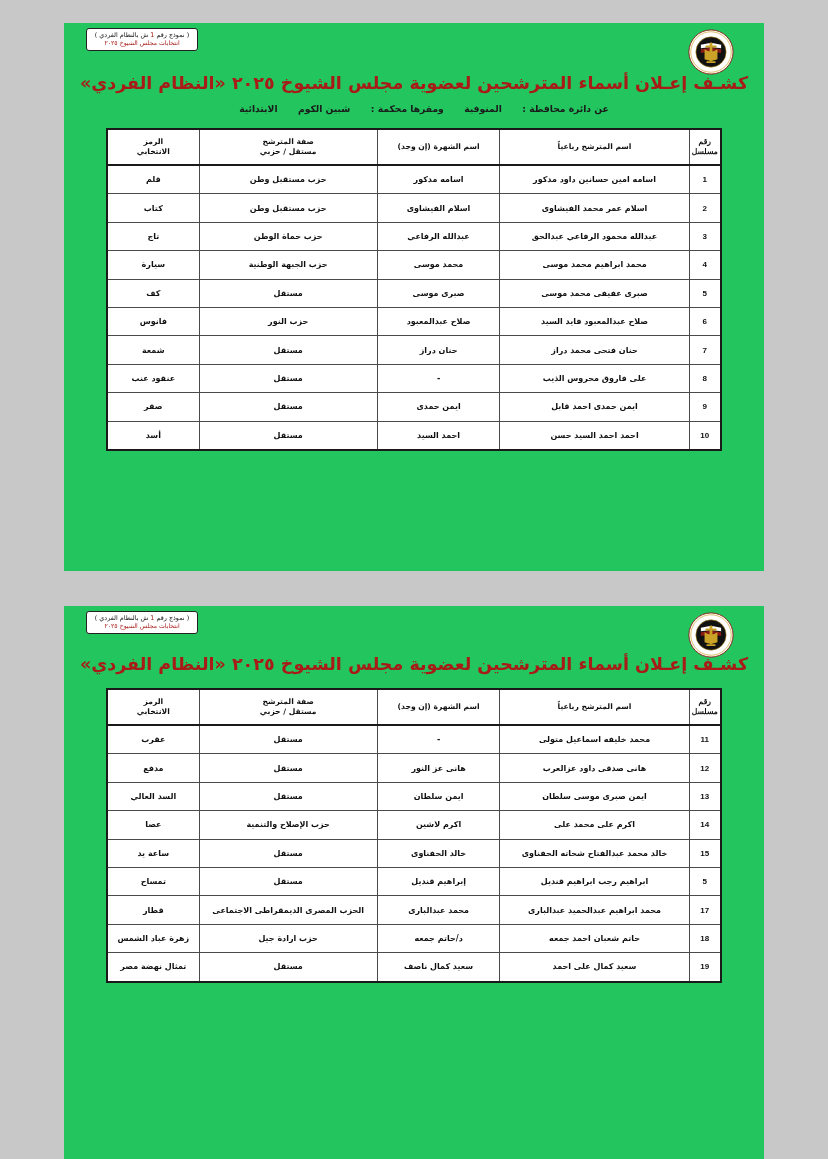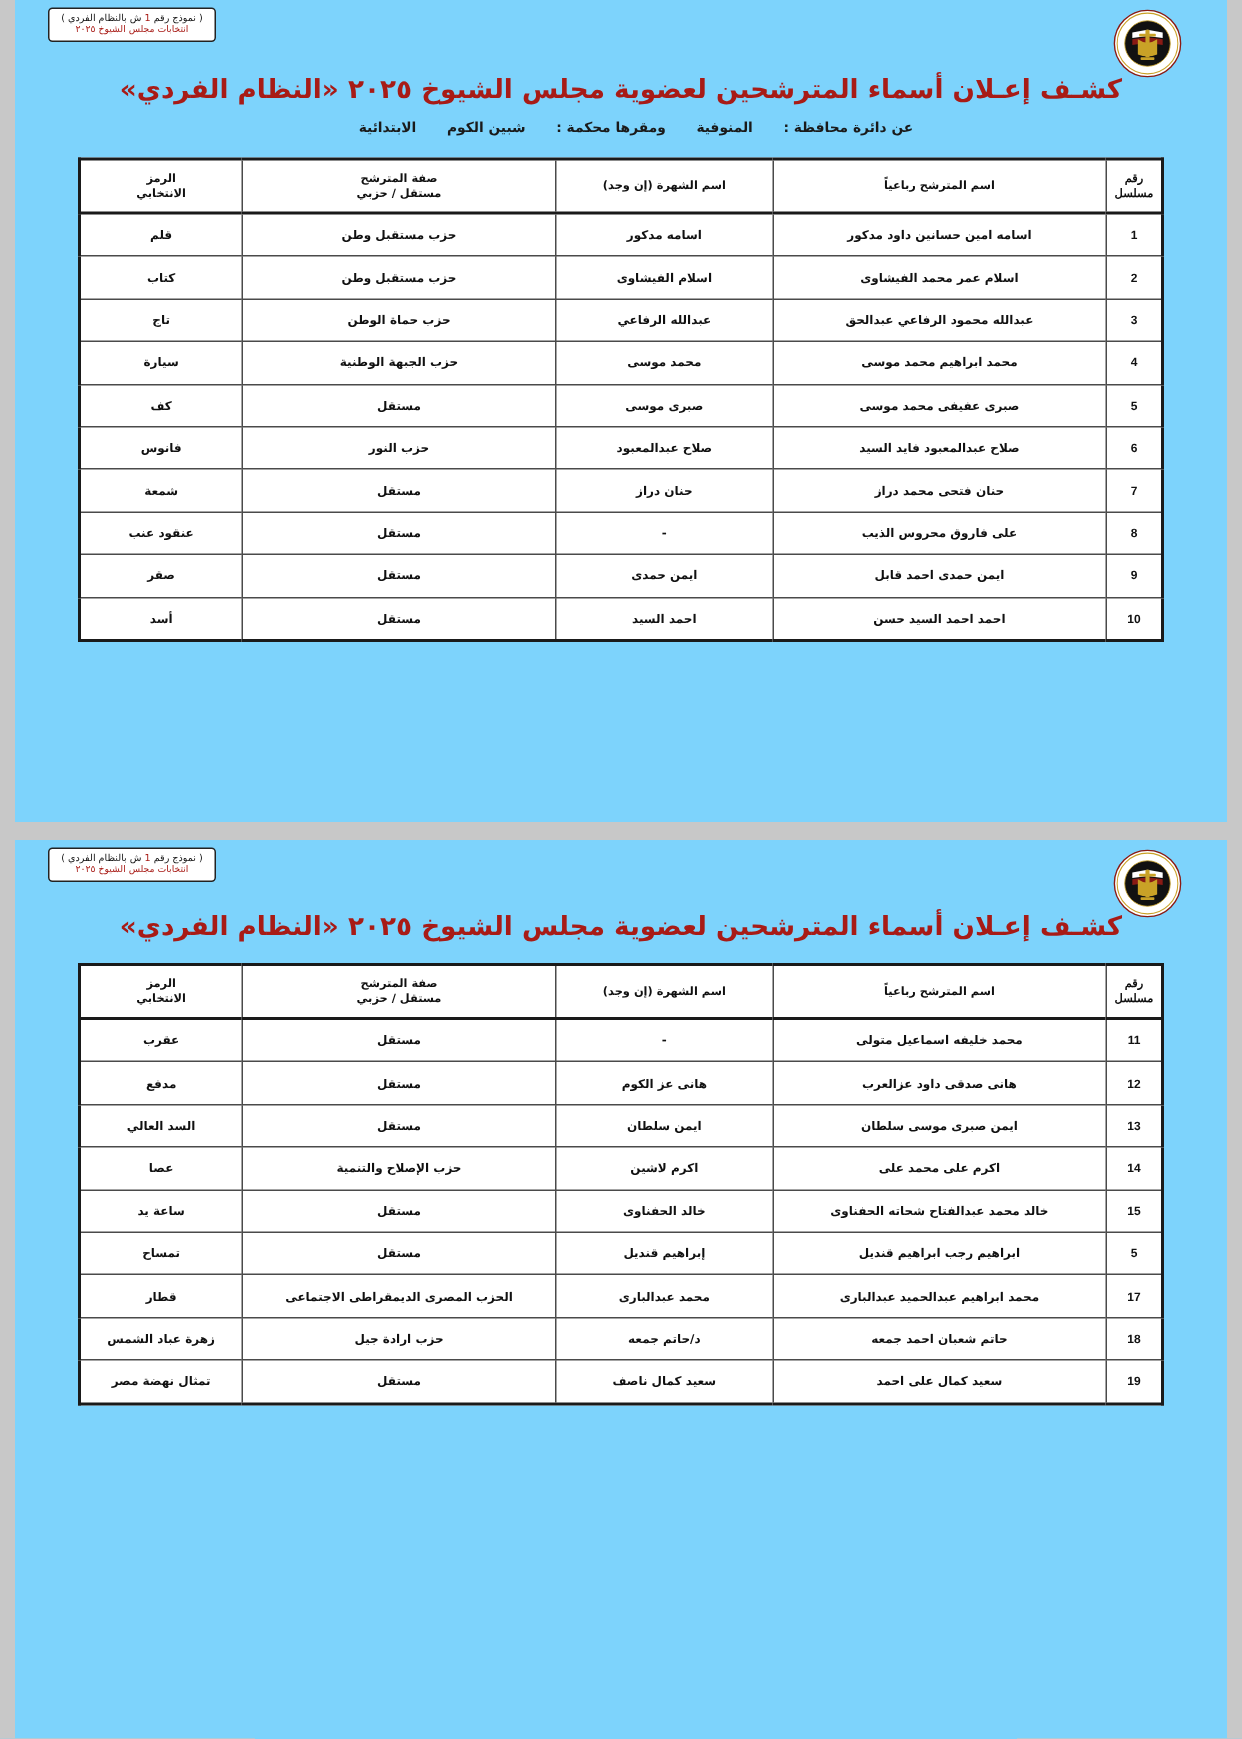--- a/index.html
+++ b/index.html
@@ -11,23 +11,23 @@
   }
   #root {
     width: 828px;
     min-height: 1159px;
     margin: 0 auto;
     background: #c8c8c8;
     position: relative;
     overflow: hidden;
   }
   .page {
-    background: #7dd3fc;
+    background: #22c55e;
     position: relative;
-    width: 808px;
+    width: 700px;
     margin: 0 auto;
     box-sizing: border-box;
   }
   .page-1 { height: 548px; padding-top: 0; }
   .page-gap { height: 12px; background: #c8c8c8; }
   .page-2 { height: 599px; }
 
   
   .form-box {
     position: absolute;
@@ -68,20 +68,21 @@
   .emblem svg { display: block; width: 46px; height: 46px; }
 
   
   .title {
     text-align: center;
     color: #a81b16;
     font-size: 17.5px;
     font-weight: bold;
     letter-spacing: 0px;
     white-space: nowrap;
+    margin-top: 23px;
   }
   .page-1 .title { padding-top: 50px; }
   .page-2 .title { padding-top: 48px; }
 
   .subtitle {
     text-align: center;
     color: #1a1a1a;
     font-size: 9.2px;
     font-weight: bold;
     margin-top: 10px;
@@ -346,21 +347,21 @@
             <tr>
               <td class="num">11</td>
               <td>محمد خليفه اسماعيل متولى</td>
               <td>-</td>
               <td>مستقل</td>
               <td>عقرب</td>
             </tr>
             <tr>
               <td class="num">12</td>
               <td>هانى صدقى داود عزالعرب</td>
-              <td>هانى عز الكوم</td>
+              <td>هانى عز النور</td>
               <td>مستقل</td>
               <td>مدفع</td>
             </tr>
             <tr>
               <td class="num">13</td>
               <td>ايمن صبرى موسى سلطان</td>
               <td>ايمن سلطان</td>
               <td>مستقل</td>
               <td>السد العالي</td>
             </tr>

